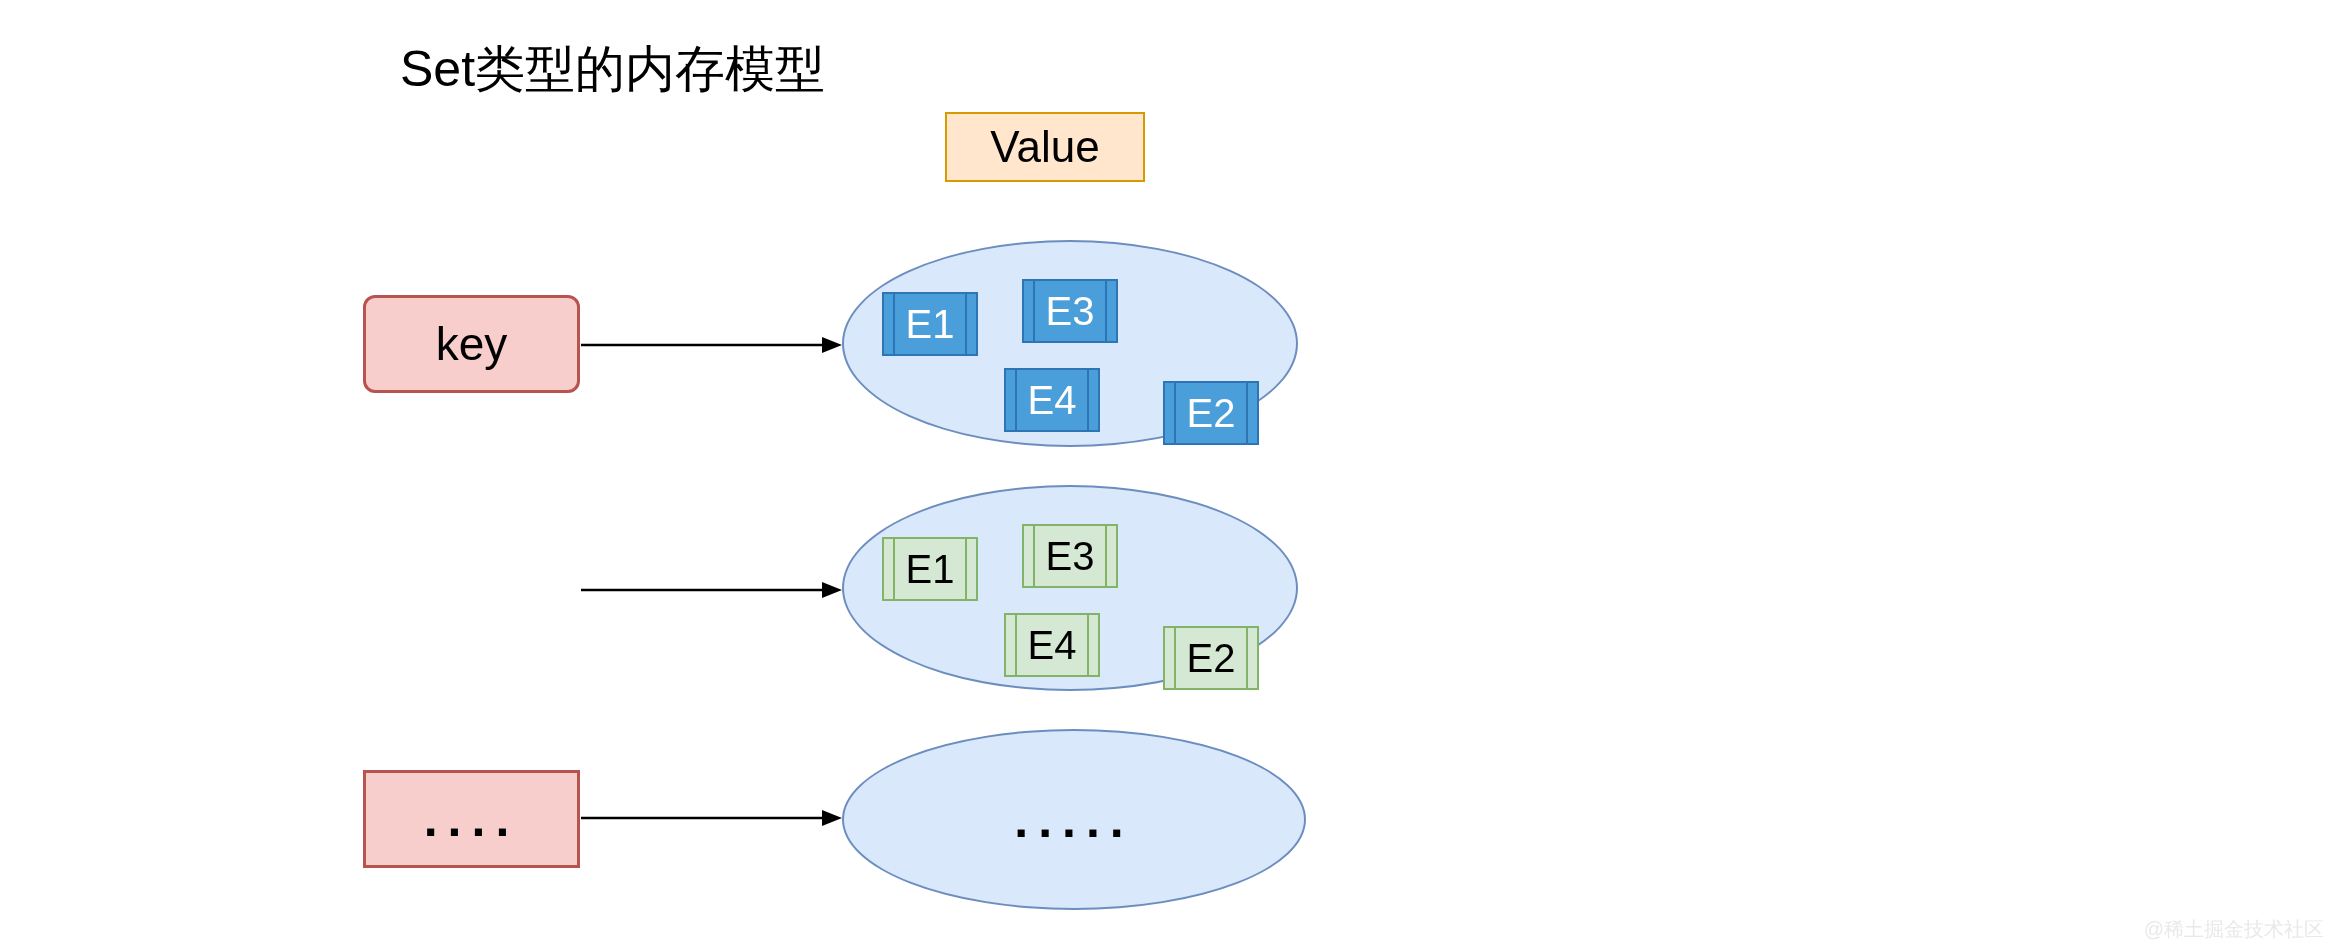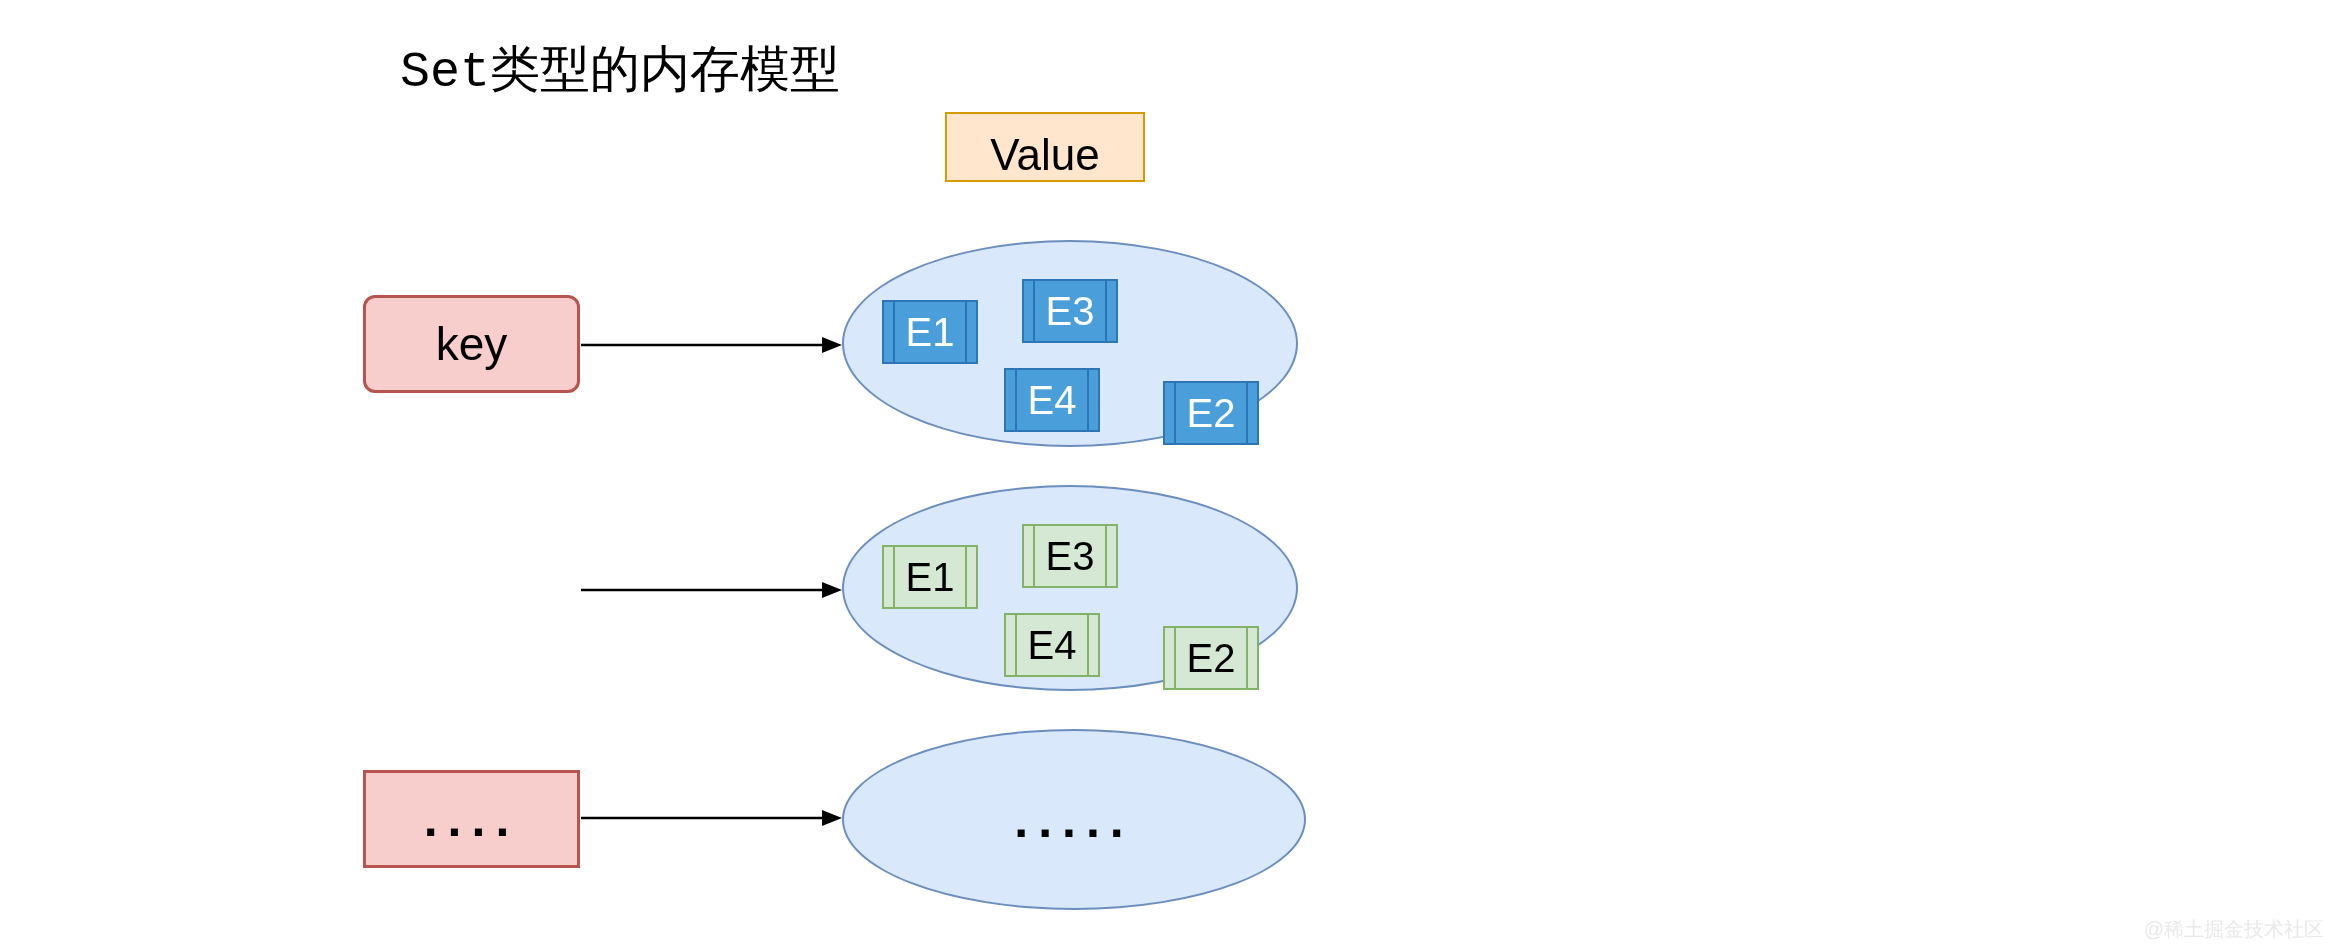--- a/index.html
+++ b/index.html
@@ -15,33 +15,32 @@
     background: #ffffff;
     overflow: hidden;
   }
   .diagram-title {
     position: absolute;
     left: 400px;
     top: 36px;
     font-size: 50px;
     color: #000000;
     white-space: nowrap;
-    font-family: Liberation Mono, monospace;
   }
   .value-box {
     position: absolute;
     left: 945px;
     top: 112px;
     width: 200px;
     height: 70px;
     box-sizing: border-box;
     background: #FFE6CC;
     border: 2px solid #D79B00;
     display: flex;
-    align-items: flex-end;
+    align-items: center;
     justify-content: center;
     font-size: 44px;
     color: #000000;
   }
   .key-box {
     position: absolute;
     left: 363px;
     width: 217px;
     height: 98px;
     box-sizing: border-box;
@@ -87,21 +86,21 @@
   .element-blue {
     background: #4A9ED9;
     border-color: #2E75B5;
     color: #ffffff;
   }
   .element-green {
     background: #D5E8D4;
     border-color: #82B366;
     color: #000000;
   }
-  .pos-e1 { left: 38px;  top: 50px; margin-top: 8px;  }
+  .pos-e1 { left: 38px;  top: 50px;  }
   .pos-e3 { left: 178px; top: 37px;  }
   .pos-e4 { left: 160px; top: 126px; }
   .pos-e2 { left: 319px; top: 91px; margin-top: 48px;  }
 
   .process-bar {
     position: absolute;
     top: 0;
     bottom: 0;
     width: 2px;
   }

